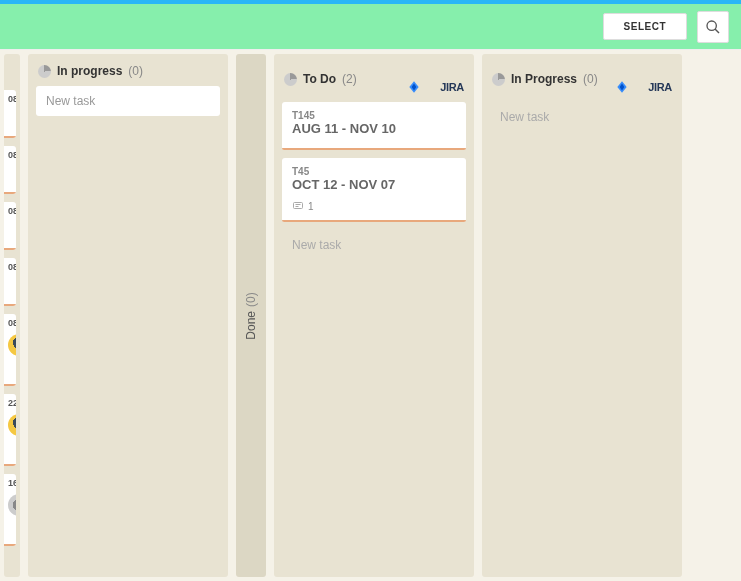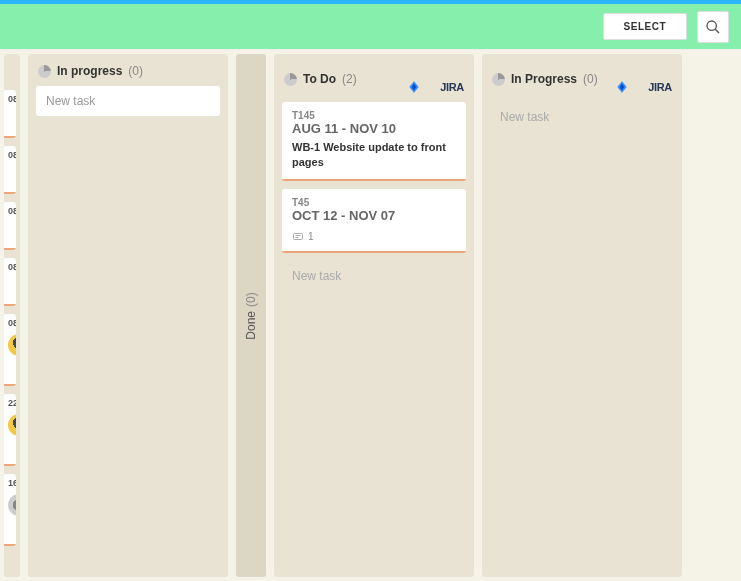--- a/index.html
+++ b/index.html
@@ -122,21 +122,20 @@
           </svg>
         <span class="jira-text">JIRA</span>
       </span>
     </div>
     <div class="col-body" id="todo-body">
         <div class="card">
           <div class="card-top">
             <span class="card-id">T145</span>
             <span class="card-dates">AUG 11 - NOV 10</span>
           </div>
-          <div class="card-title">WB-1 Website update to front pages</div>
         </div>
         <div class="card">
           <div class="card-top">
             <span class="card-id">T45</span>
             <span class="card-dates">OCT 12 - NOV 07</span>
           </div>
           <div class="card-meta">
             <svg viewBox="0 0 24 24" stroke-width="2">
               <rect x="3" y="5" width="18" height="12" rx="2"></rect>
               <line x1="7" y1="9" x2="17" y2="9"></line>

